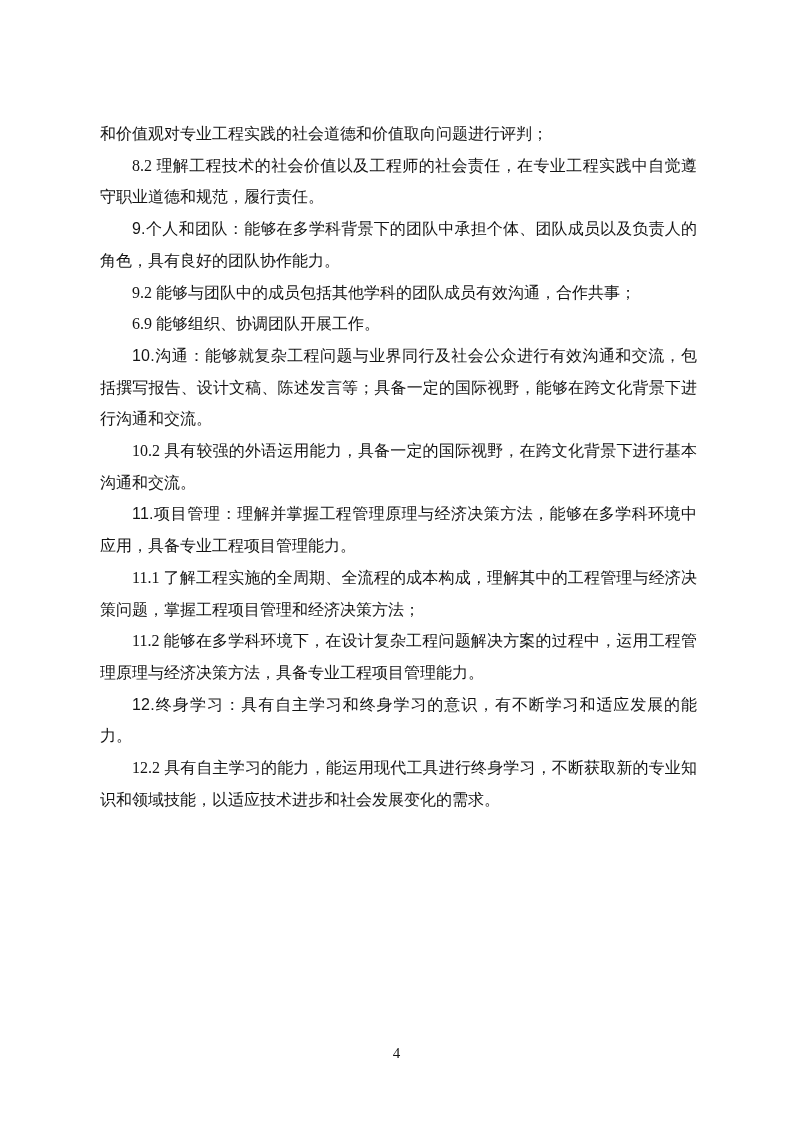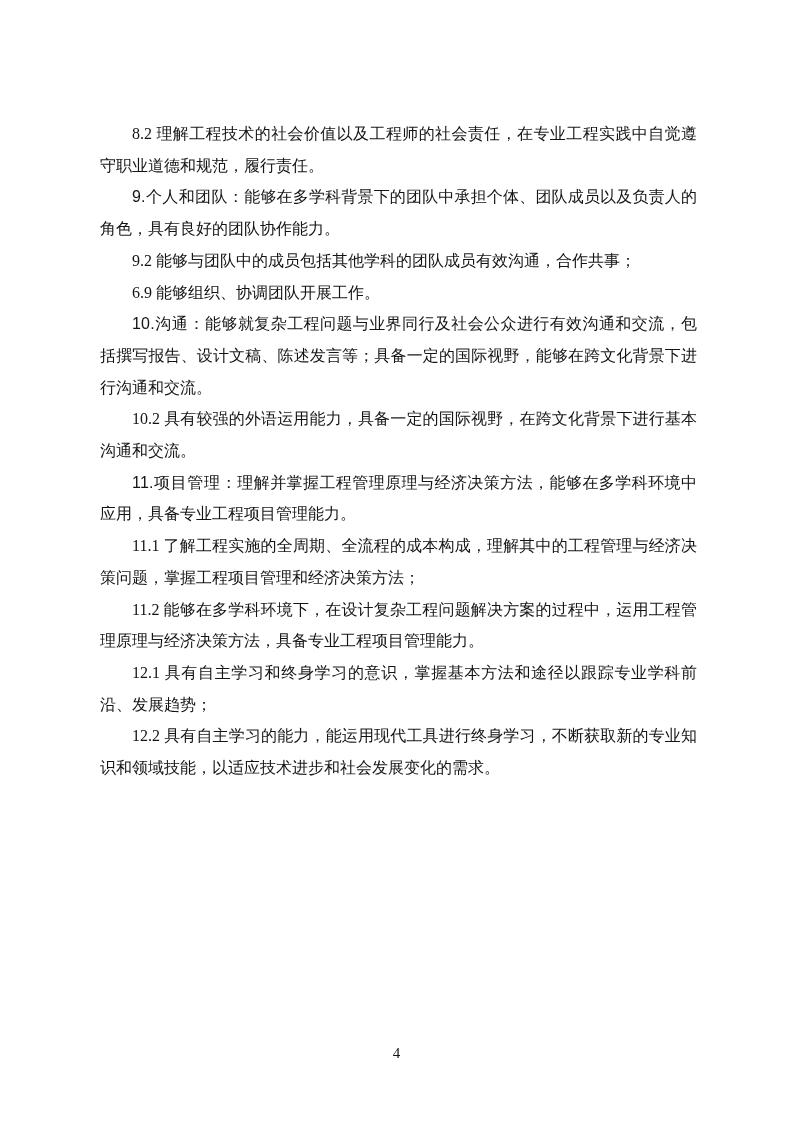--- a/index.html
+++ b/index.html
@@ -49,20 +49,21 @@
     line-height: 20px;
     color: #141414;
   }
 </style>
 </head>
 <body>
 
 <div class="page">
   <div class="text-block">
 
+    <p class="para no-indent"><span class="lead"></span><span>和价值观对专业工程实践的社会道德和价值取向问题进行评判；</span></p>
 
     <p class="para"><span class="lead"></span><span>8.2 理解工程技术的社会价值以及工程师的社会责任，在专业工程实践中自觉遵守职业道德和规范，履行责任。</span></p>
 
     <p class="para"><span class="lead">9.个人和团队：</span><span>能够在多学科背景下的团队中承担个体、团队成员以及负责人的角色，具有良好的团队协作能力。</span></p>
 
 
     <p class="para"><span class="lead"></span><span>9.2 能够与团队中的成员包括其他学科的团队成员有效沟通，合作共事；</span></p>
 
     <p class="para"><span class="lead"></span><span>6.9 能够组织、协调团队开展工作。</span></p>
 
@@ -70,21 +71,21 @@
 
 
     <p class="para"><span class="lead"></span><span>10.2 具有较强的外语运用能力，具备一定的国际视野，在跨文化背景下进行基本沟通和交流。</span></p>
 
     <p class="para"><span class="lead">11.项目管理：</span><span>理解并掌握工程管理原理与经济决策方法，能够在多学科环境中应用，具备专业工程项目管理能力。</span></p>
 
     <p class="para"><span class="lead"></span><span>11.1 了解工程实施的全周期、全流程的成本构成，理解其中的工程管理与经济决策问题，掌握工程项目管理和经济决策方法；</span></p>
 
     <p class="para"><span class="lead"></span><span>11.2 能够在多学科环境下，在设计复杂工程问题解决方案的过程中，运用工程管理原理与经济决策方法，具备专业工程项目管理能力。</span></p>
 
+    <p class="para"><span class="lead">12.终身学习：</span><span>具有自主学习和终身学习的意识，有不断学习和适应发展的能力。</span></p>
 
-    <p class="para"><span class="lead"></span><span>12.1 具有自主学习和终身学习的意识，掌握基本方法和途径以跟踪专业学科前沿、发展趋势；</span></p>
 
     <p class="para"><span class="lead"></span><span>12.2 具有自主学习的能力，能运用现代工具进行终身学习，不断获取新的专业知识和领域技能，以适应技术进步和社会发展变化的需求。</span></p>
 
   </div>
 
   <div class="footer">4</div>
 </div>
 
 </body></html>

